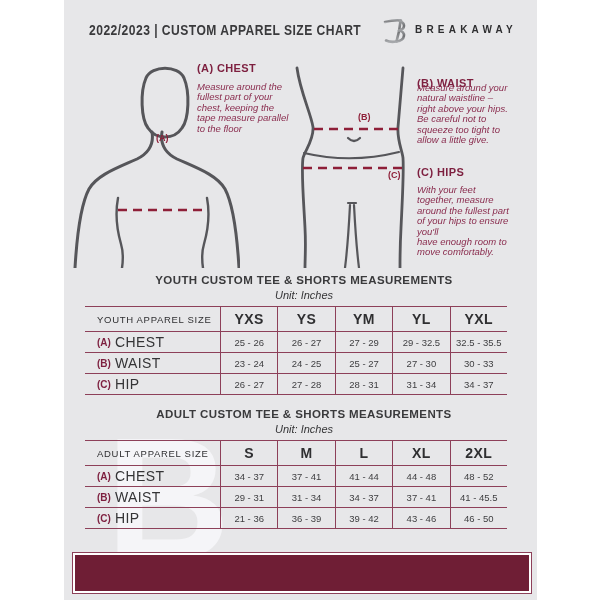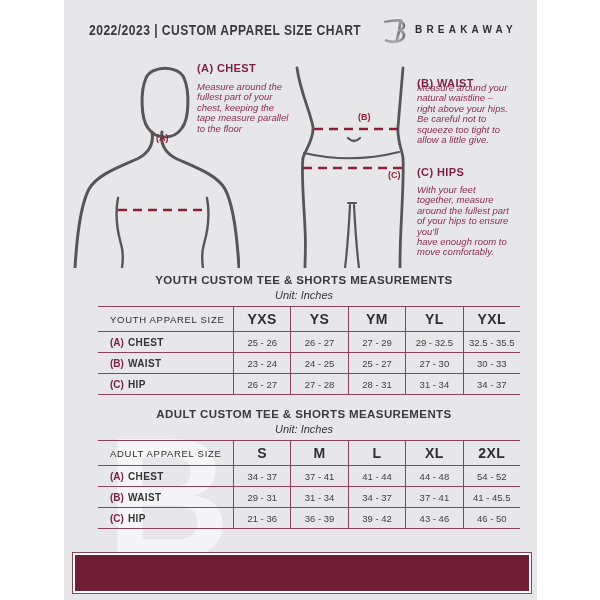--- a/index.html
+++ b/index.html
@@ -29,30 +29,30 @@
   .instr-head{font-size:11px;font-weight:700;color:var(--maroon);letter-spacing:.4px;white-space:nowrap;z-index:1;}
   .instr-body{font-size:9.5px;line-height:10.4px;font-style:italic;color:var(--maroon-body);white-space:pre-line;z-index:1;}
   .meas-label{font-size:9px;font-weight:700;color:var(--dash);z-index:2;}
 
   
   .sec-title{left:29px;width:422px;text-align:center;font-size:11.5px;font-weight:700;
     color:var(--dark);letter-spacing:.4px;z-index:1;}
   .sec-unit{left:29px;width:422px;text-align:center;font-size:11px;font-style:italic;color:#343436;z-index:1;}
 
   
-  .table{position:absolute;left:34px;width:422px;border-top:1px solid var(--line);z-index:1;}
+  .table{position:absolute;left:21px;width:422px;border-top:1px solid var(--line);z-index:1;}
   .tr{display:grid;grid-template-columns:135px repeat(5,1fr);height:21px;border-bottom:1px solid var(--line);}
   .tr.thead{height:25px;}
   .td{display:flex;align-items:center;justify-content:center;border-left:1px solid var(--line);
     font-size:9.5px;color:#3e3e40;overflow:hidden;}
   .td.first{border-left:none;justify-content:flex-start;padding-left:12px;}
   .td.sizehdr{font-size:9.5px;color:#2f2f31;letter-spacing:.7px;}
   .td.th{font-weight:700;font-size:14px;color:#2f2f31;letter-spacing:.4px;}
   .rowkey{color:var(--maroon);font-weight:700;font-size:10px;margin-right:4px;}
-  .rowlbl{font-size:10px;color:#343436;letter-spacing:.4px;font-weight:bold;}
+  .rowlbl{font-size:14px;color:#343436;letter-spacing:.4px;}
 
   
   .footer-bar{left:9px;top:553px;width:458px;height:40px;background:#6f1e35;
     border:2px solid #ffffff;box-shadow:0 0 0 1px var(--line);z-index:3;}
 
   
   .watermark{left:42px;top:412px;font-size:172px;font-weight:700;line-height:1;
     color:rgba(250,250,252,.75);z-index:0;}
 
   svg{display:block;}
@@ -208,21 +208,21 @@
       </div>
       <div class="tr">
         <div class="td first">
           <span class="rowkey">(A)</span>
           <span class="rowlbl">CHEST</span>
         </div>
         <div class="td">34 - 37</div>
         <div class="td">37 - 41</div>
         <div class="td">41 - 44</div>
         <div class="td">44 - 48</div>
-        <div class="td">54 - 52</div>
+        <div class="td">48 - 52</div>
       </div>
       <div class="tr">
         <div class="td first">
           <span class="rowkey">(B)</span>
           <span class="rowlbl">WAIST</span>
         </div>
         <div class="td">29 - 31</div>
         <div class="td">31 - 34</div>
         <div class="td">34 - 37</div>
         <div class="td">37 - 41</div>

